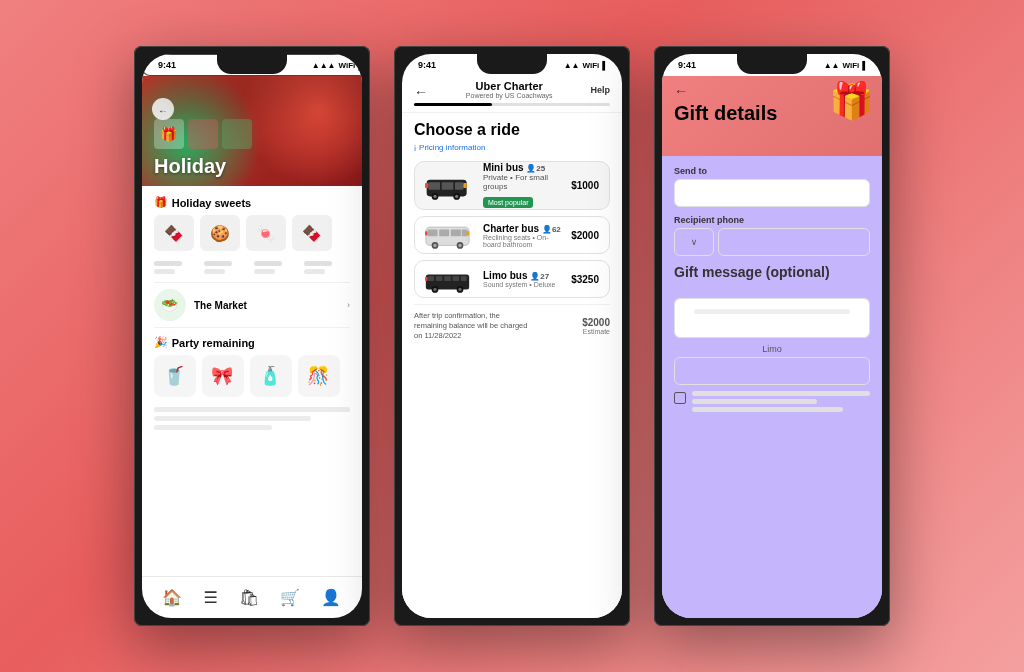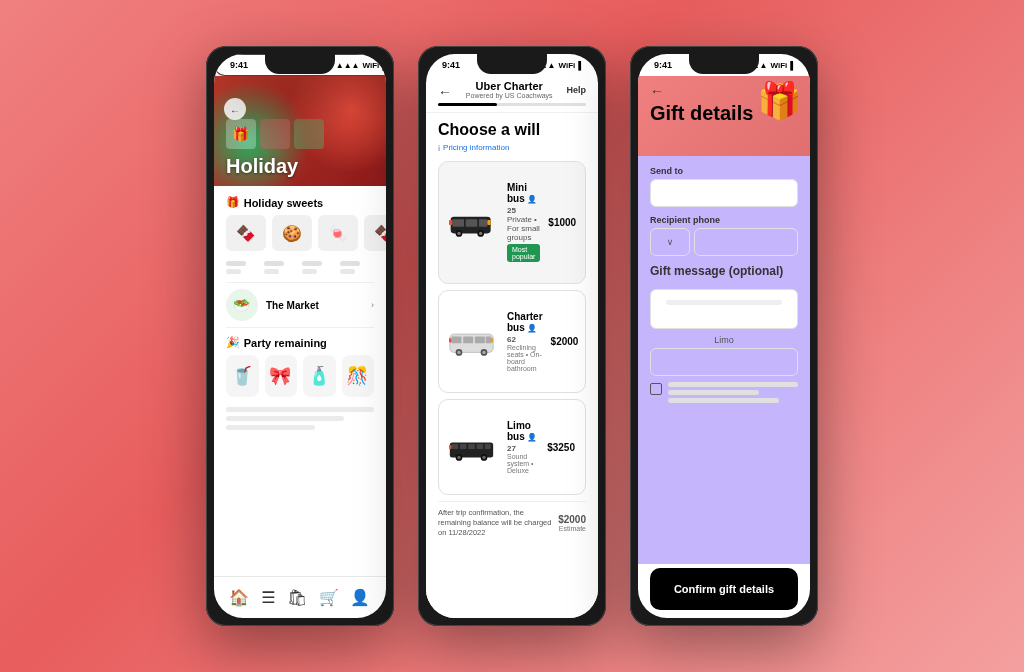--- a/index.html
+++ b/index.html
@@ -10,24 +10,24 @@
       display: flex;
       align-items: center;
       justify-content: center;
       gap: 24px;
       font-family: -apple-system, BlinkMacSystemFont, 'Segoe UI', sans-serif;
       overflow: hidden;
     }
 
     
     .phone {
-      width: 188px;
+      width: 236px;
       height: 580px;
       background: #1a1a1a;
-      border-radius: 20px;
+      border-radius: 8px;
       padding: 8px;
       position: relative;
       box-shadow: 0 20px 60px rgba(0,0,0,0.4), inset 0 0 0 1px #444;
     }
     .phone-inner {
       width: 100%;
       height: 100%;
       background: #fff;
       border-radius: 29px;
       overflow: hidden;
@@ -229,21 +229,21 @@
       padding: 8px 12px 0;
       background: #fff;
     }
     .choose-title { font-size: 16px; font-weight: 800; margin-bottom: 3px; }
     .choose-sub { font-size: 8px; color: #666; margin-bottom: 5px; line-height: 1.3; }
     .pricing-link { font-size: 8px; color: #1a73e8; margin-bottom: 8px; display: flex; align-items: center; gap: 3px; }
 
     .ride-card {
       border: 1px solid #e0e0e0;
       border-radius: 10px;
-      padding: 20px 10px;
+      padding: 0 10px;
       margin-bottom: 6px;
       display: flex;
       align-items: center;
       gap: 8px;
       position: relative;
     }
     .ride-img {
       width: 50px;
       height: 36px;
       object-fit: contain;
@@ -344,24 +344,24 @@
       font-size: 9px;
       color: #555;
     }
     .phone-input-field {
       flex: 1;
       height: 28px;
       border: 1px solid #e0e0e0;
       border-radius: 6px;
     }
     .msg-label {
-      font-size: 12px;
+      font-size: 14px;
       font-weight: 600;
       color: #333;
-      margin-bottom: 11px;
+      margin-bottom: 18px;
     }
     .msg-input {
       height: 40px;
       border: 1px solid #e0e0e0;
       border-radius: 6px;
       margin-bottom: 6px;
       background: #fff;
       display: flex;
       align-items: flex-start;
       justify-content: center;
@@ -522,21 +522,21 @@
           <div class="uber-powered">Powered by US Coachways</div>
         </div>
         <span class="help-btn">Help</span>
       </div>
       <div class="uber-progress">
         <div class="uber-progress-fill"></div>
       </div>
     </div>
 
     <div class="phone2-content">
-      <div class="choose-title">Choose a will</div>
+      <div class="choose-title">Choose a ride</div>
       <div class="pricing-link">
         <span>ℹ</span>
         <span>Pricing information</span>
       </div>
 
       <div class="ride-card" style="background:#f5f5f5;">
         <div class="ride-img">
           <svg viewBox="0 0 60 35" width="55" height="32">
             <rect x="2" y="10" width="48" height="20" rx="4" fill="#222"></rect>
             <rect x="4" y="13" width="14" height="9" rx="1" fill="#555"></rect>
@@ -666,17 +666,14 @@
       <div class="checkbox-row">
         <div class="checkbox-box"></div>
         <div class="checkbox-lines">
           <div class="cb-line" style="width:100%"></div>
           <div class="cb-line cb-line-short"></div>
           <div class="cb-line" style="width:85%"></div>
         </div>
       </div>
     </div>
 
-    <div class="phone3-btn">
-      <span>Confirm gift details</span>
-    </div>
   </div>
 </div>
 
 </body></html>

